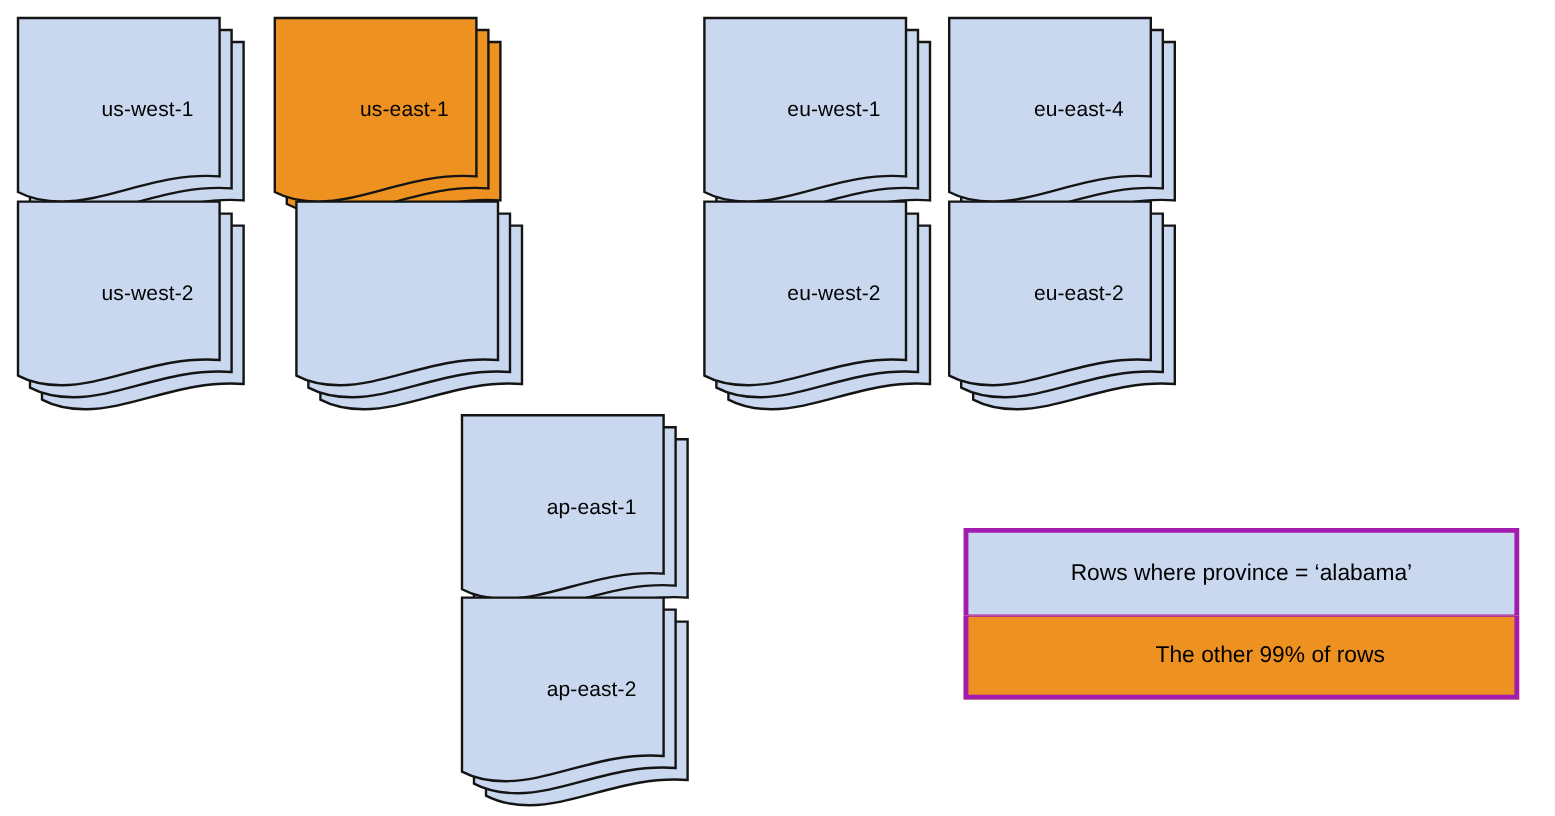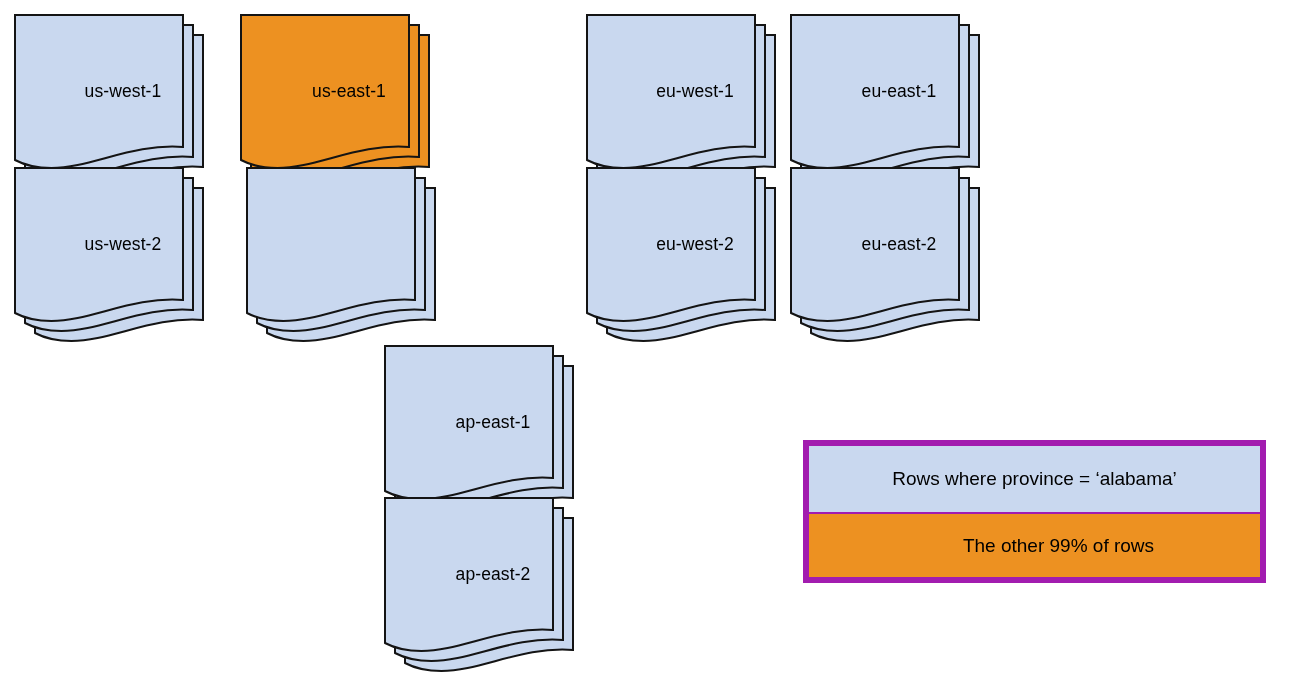--- a/index.html
+++ b/index.html
@@ -50,21 +50,21 @@
     pointer-events: none;
     white-space: nowrap;
     margin-left: 24px;
   }
   .legend {
     position: absolute;
     box-sizing: border-box;
   }
   .legend-row {
     box-sizing: border-box;
-    border: 6px solid #a21caf;
+    border: 4px solid #a21caf;
     display: flex;
     align-items: center;
     justify-content: center;
     font-size: 19px;
     color: #000000;
     white-space: nowrap;
   }
   .legend-row.bottom {
     border-top-width: 1px;
   }
@@ -83,21 +83,21 @@
         </g>
         <g transform="translate(10,10)">
           <path d="M 1,1 L 169,1 L 169,133 C 118.99999999999999,129 76.5,154 37.4,154 C 20.4,154 8.5,150 1,146 Z" fill="#c9d8ef" stroke="#141414" stroke-width="2" stroke-linejoin="miter"></path>
         </g>
         <g transform="translate(0,0)">
           <path d="M 1,1 L 169,1 L 169,133 C 118.99999999999999,129 76.5,154 37.4,154 C 20.4,154 8.5,150 1,146 Z" fill="#c9d8ef" stroke="#141414" stroke-width="2" stroke-linejoin="miter"></path>
         </g>
       </svg>
       <div class="stack-label">us-west-1</div>
     </div>
-    <div class="stack" style="left: 240px; top: 14px;">
+    <div class="stack" style="left: 228px; top: 14px;">
       <svg width="192" height="177">
         <g transform="translate(20,20)">
           <path d="M 1,1 L 169,1 L 169,133 C 118.99999999999999,129 76.5,154 37.4,154 C 20.4,154 8.5,150 1,146 Z" fill="#ed9121" stroke="#141414" stroke-width="2" stroke-linejoin="miter"></path>
         </g>
         <g transform="translate(10,10)">
           <path d="M 1,1 L 169,1 L 169,133 C 118.99999999999999,129 76.5,154 37.4,154 C 20.4,154 8.5,150 1,146 Z" fill="#ed9121" stroke="#141414" stroke-width="2" stroke-linejoin="miter"></path>
         </g>
         <g transform="translate(0,0)">
           <path d="M 1,1 L 169,1 L 169,133 C 118.99999999999999,129 76.5,154 37.4,154 C 20.4,154 8.5,150 1,146 Z" fill="#ed9121" stroke="#141414" stroke-width="2" stroke-linejoin="miter"></path>
         </g>
@@ -123,21 +123,21 @@
         <g transform="translate(20,20)">
           <path d="M 1,1 L 169,1 L 169,133 C 118.99999999999999,129 76.5,154 37.4,154 C 20.4,154 8.5,150 1,146 Z" fill="#c9d8ef" stroke="#141414" stroke-width="2" stroke-linejoin="miter"></path>
         </g>
         <g transform="translate(10,10)">
           <path d="M 1,1 L 169,1 L 169,133 C 118.99999999999999,129 76.5,154 37.4,154 C 20.4,154 8.5,150 1,146 Z" fill="#c9d8ef" stroke="#141414" stroke-width="2" stroke-linejoin="miter"></path>
         </g>
         <g transform="translate(0,0)">
           <path d="M 1,1 L 169,1 L 169,133 C 118.99999999999999,129 76.5,154 37.4,154 C 20.4,154 8.5,150 1,146 Z" fill="#c9d8ef" stroke="#141414" stroke-width="2" stroke-linejoin="miter"></path>
         </g>
       </svg>
-      <div class="stack-label">eu-east-1</div>
+      <div class="stack-label">eu-east-4</div>
     </div>
     <div class="stack" style="left: 14px; top: 167px;">
       <svg width="192" height="177">
         <g transform="translate(20,20)">
           <path d="M 1,1 L 169,1 L 169,133 C 118.99999999999999,129 76.5,154 37.4,154 C 20.4,154 8.5,150 1,146 Z" fill="#c9d8ef" stroke="#141414" stroke-width="2" stroke-linejoin="miter"></path>
         </g>
         <g transform="translate(10,10)">
           <path d="M 1,1 L 169,1 L 169,133 C 118.99999999999999,129 76.5,154 37.4,154 C 20.4,154 8.5,150 1,146 Z" fill="#c9d8ef" stroke="#141414" stroke-width="2" stroke-linejoin="miter"></path>
         </g>
         <g transform="translate(0,0)">

